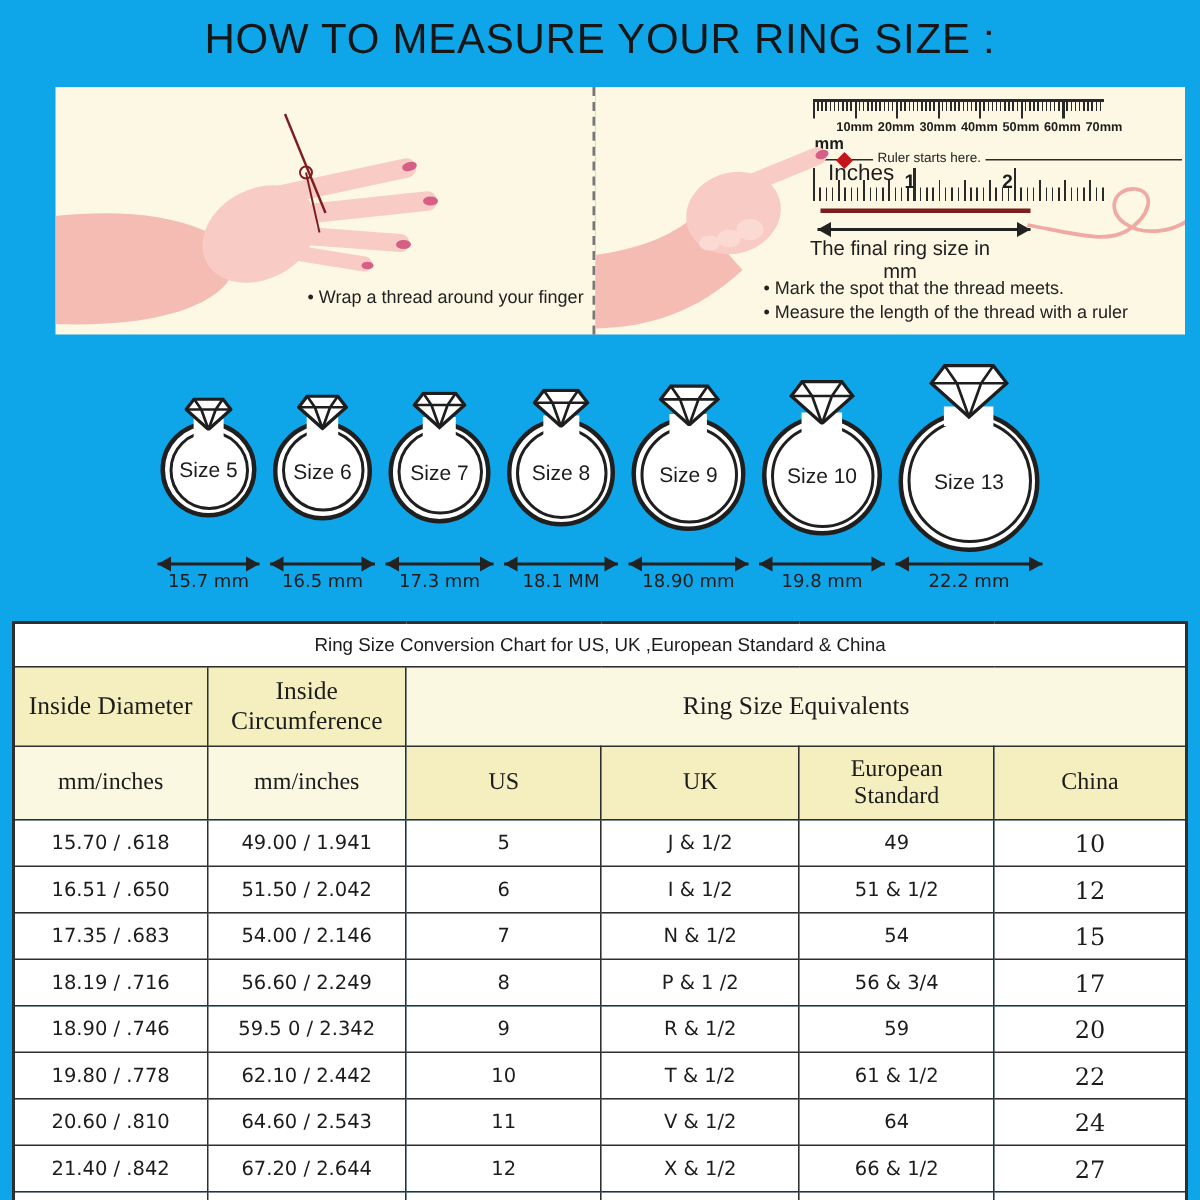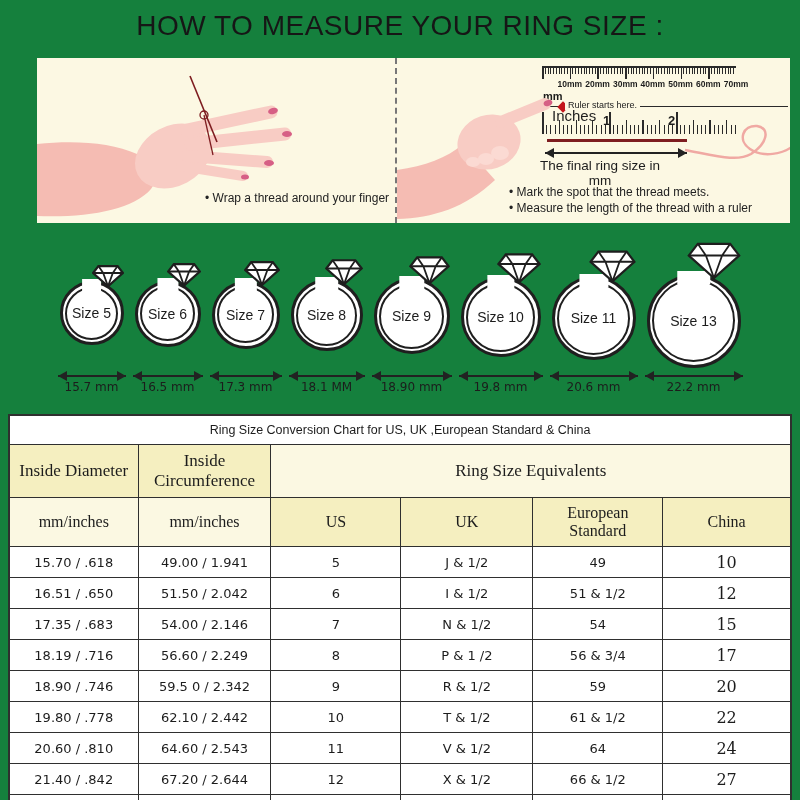--- a/index.html
+++ b/index.html
@@ -1,16 +1,16 @@
 <!DOCTYPE html>
 <html style="--c-panel_bg: #FCF8E3; --c-thread: #7E1D20; --c-marker_red: #C3161C; --c-skin: #F5BCB3; --c-skin_light: #F8CCC4; --c-nail: #D65F85; --c-curl_pink: #F0A9A3; --c-table_yellow: #F5EFC0; --c-table_cream: #FBF8E2;"><head>
 <meta charset="utf-8">
 <style>
   html,body{margin:0;padding:0;background:#fff;}
-  .canvas{position:relative;width:800px;height:800px;background:#15803d;
+  .canvas{position:relative;width:800px;height:800px;background:#0ea5e9;
           font-family:"Liberation Sans",sans-serif;color:#1c1c1c;overflow:hidden;}
 
   
   .main-title{position:absolute;top:10px;left:0;width:800px;text-align:center;
               font-size:28px;letter-spacing:.5px;color:#161616;}
 
   
   .panels{position:absolute;left:37px;top:58px;width:753px;height:165px;display:flex;}
   .panel{position:relative;background:var(--c-panel_bg,#FCF8E3);height:165px;overflow:hidden;}
   .panel.left{width:358px;border-right:2px dashed #777;}
@@ -26,21 +26,21 @@
   .mm-strip .minor{position:absolute;left:0;top:0;width:194px;height:6px;
       background:repeating-linear-gradient(90deg,#2a2a2a 0 1px,transparent 1px 2.77px);}
   .mm-strip .major{position:absolute;left:0;top:0;width:194px;height:11px;
       background:repeating-linear-gradient(90deg,#2a2a2a 0 1.5px,transparent 1.5px 27.7px);}
   .mm-labels{position:absolute;left:14px;top:13px;display:flex;}
   .mm-labels span{flex:0 0 27.7px;text-align:center;font-size:8.5px;font-weight:bold;color:#1d1d1d;}
   .mm-unit{position:absolute;left:1px;top:24px;font-size:11px;font-weight:bold;}
   .base-line{position:absolute;left:0;top:40px;width:246px;border-top:1.5px solid #2a2a2a;}
   .start-diamond{position:absolute;left:17px;top:37px;width:8px;height:8px;
       background:var(--c-marker_red,#C3161C);transform:rotate(45deg);}
-  .start-note{position:absolute;left:23px;top:34px;font-size:9px;color:#222;
+  .start-note{position:absolute;left:40px;top:34px;font-size:9px;color:#222;
       background:var(--c-panel_bg,#FCF8E3);padding:0 3px;}
   .inches-label{position:absolute;left:10px;top:41px;font-size:15px;color:#1d1d1d;}
   .inch-num{position:absolute;top:47px;font-size:13px;font-weight:bold;}
   .inch-num.n1{left:61px;} .inch-num.n2{left:126px;}
   .inch-strip{position:absolute;left:0;top:46px;width:194px;height:22px;}
   .inch-strip .minor{position:absolute;left:0;bottom:0;width:194px;height:9px;
       background:repeating-linear-gradient(90deg,#2a2a2a 0 1px,transparent 1px 4.19px);}
   .inch-strip .mid{position:absolute;left:0;bottom:0;width:194px;height:14px;
       background:repeating-linear-gradient(90deg,#2a2a2a 0 1.2px,transparent 1.2px 16.75px);}
   .inch-strip .major{position:absolute;left:0;bottom:0;width:194px;height:22px;
@@ -55,21 +55,21 @@
   .m-arrow{position:relative;height:2px;background:#222;}
   .m-arrow::before,.m-arrow::after{content:"";position:absolute;top:-4px;width:0;height:0;
       border-top:5px solid transparent;border-bottom:5px solid transparent;}
   .m-arrow::before{left:0;border-right:9px solid #222;}
   .m-arrow::after{right:0;border-left:9px solid #222;}
 
   
   .rings{position:absolute;left:0;top:242px;width:800px;display:flex;
          justify-content:center;align-items:flex-start;gap:7px;}
   .ring-item{display:flex;flex-direction:column;align-items:center;}
-  .ring-graphic{display:flex;flex-direction:column;align-items:flex-end;
+  .ring-graphic{display:flex;flex-direction:column;align-items:center;
       justify-content:center;height:126px;}
   .diamond{position:relative;z-index:5;margin-bottom:-6px;width:var(--dw);height:auto;}
   .ring-circle{position:relative;width:var(--d);height:var(--d);border:3px solid #1f1f1f;
       border-radius:50%;display:flex;align-items:center;justify-content:center;background:#fff;}
   .ring-circle::before{content:"";position:absolute;inset:2.5px;border:2px solid #1f1f1f;border-radius:50%;}
   .ring-notch{position:absolute;top:-5.5px;left:50%;transform:translateX(-50%);
       width:calc(var(--dw) * .62);height:13px;background:#fff;z-index:2;}
   .ring-label{position:relative;z-index:3;font-size:14px;color:#1c1c1c;white-space:nowrap;}
   .ring-item .m-arrow{width:var(--aw);margin-top:7px;}
   .mm-label{margin-top:3px;font-size:12px;color:#1c1c1c;
@@ -251,34 +251,20 @@
         </svg>
         <div class="ring-circle">
           <span class="ring-notch"></span>
           <span class="ring-label">Size 10</span>
         </div>
       </div>
       <div class="m-arrow"></div>
       <div class="mm-label">19.8 mm</div>
     </div>
 
-    <div class="ring-item" style="--d: 78px; --dw: 47px; --aw: 88px;">
-      <div class="ring-graphic">
-        <svg class="diamond" viewBox="0 0 60 42">
-          <path d="M12 2 L48 2 L58 15 L30 40 L2 15 Z" fill="#fff" stroke="#1e1e1e" stroke-width="2.2" vector-effect="non-scaling-stroke"></path>
-          <path d="M2 15 L58 15 M12 2 L21 15 M48 2 L39 15 M21 15 L30 40 M39 15 L30 40" fill="none" stroke="#1e1e1e" stroke-width="1.8" vector-effect="non-scaling-stroke"></path>
-        </svg>
-        <div class="ring-circle">
-          <span class="ring-notch"></span>
-          <span class="ring-label">Size 11</span>
-        </div>
-      </div>
-      <div class="m-arrow"></div>
-      <div class="mm-label">20.6 mm</div>
-    </div>
 
 
     <div class="ring-item" style="--d: 88px; --dw: 54px; --aw: 98px;">
       <div class="ring-graphic">
         <svg class="diamond" viewBox="0 0 60 42">
           <path d="M12 2 L48 2 L58 15 L30 40 L2 15 Z" fill="#fff" stroke="#1e1e1e" stroke-width="2.2" vector-effect="non-scaling-stroke"></path>
           <path d="M2 15 L58 15 M12 2 L21 15 M48 2 L39 15 M21 15 L30 40 M39 15 L30 40" fill="none" stroke="#1e1e1e" stroke-width="1.8" vector-effect="non-scaling-stroke"></path>
         </svg>
         <div class="ring-circle">
           <span class="ring-notch"></span>

